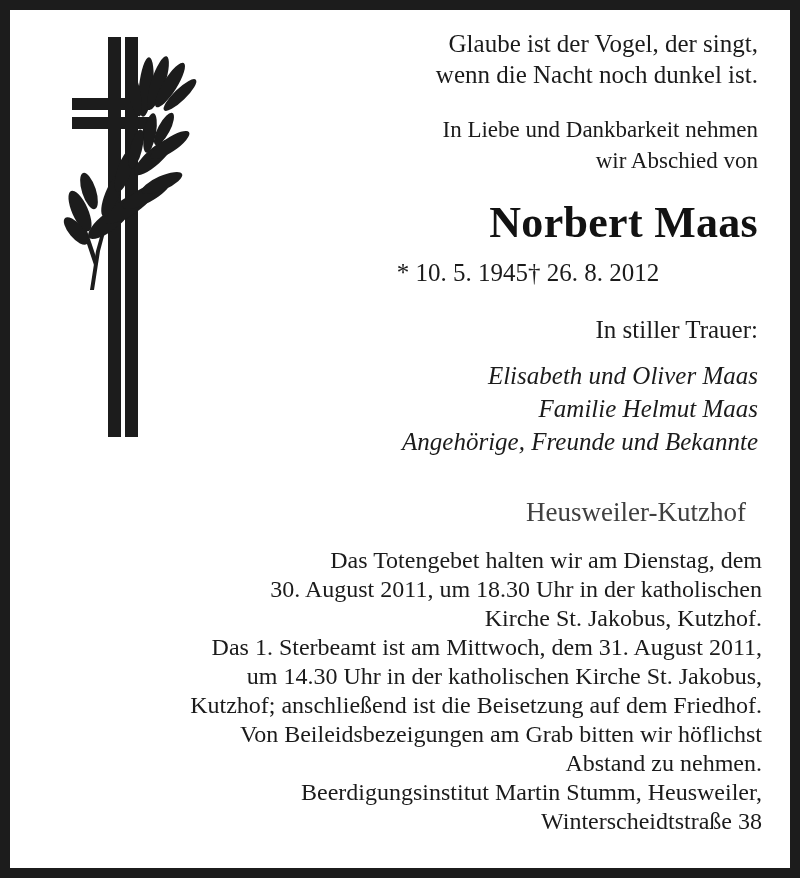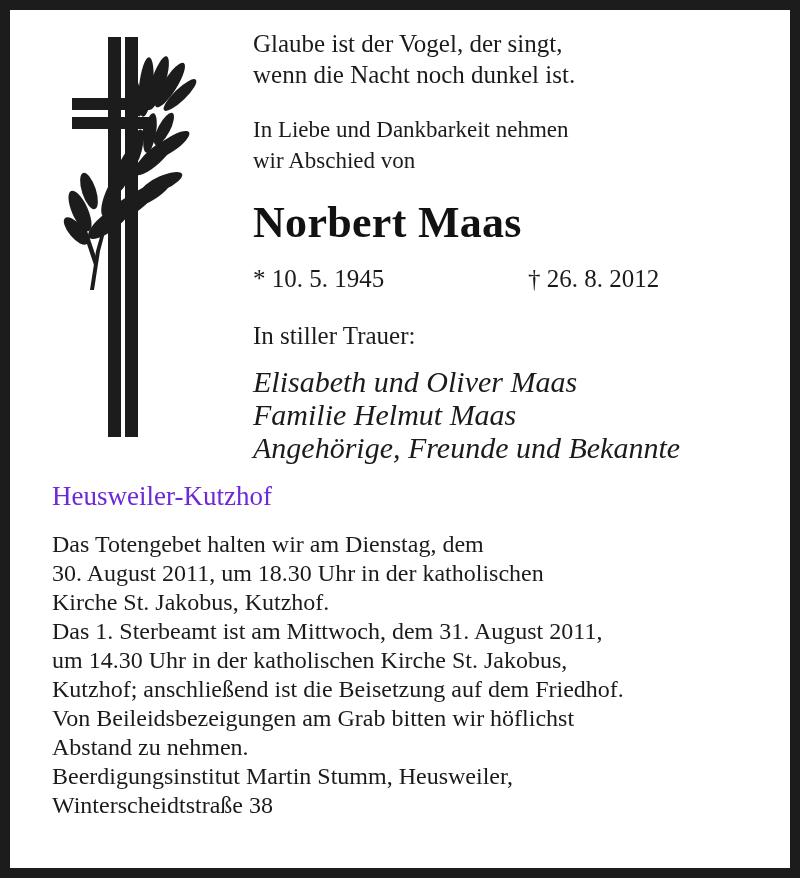--- a/index.html
+++ b/index.html
@@ -19,20 +19,21 @@
     padding: 10px;
     overflow: hidden;
   }
   .sheet {
     position: relative;
     width: 100%;
     height: 100%;
     background: #ffffff;
     box-sizing: border-box;
     overflow: hidden;
+    text-align: right;
   }
 
   
   .emblem {
     position: absolute;
     left: 40px;
     top: 15px;
     width: 165px;
     height: 420px;
   }
@@ -66,59 +67,59 @@
     font-size: 44px;
     font-weight: bold;
     line-height: 58px;
     letter-spacing: 0.3px;
     color: #121212;
     margin: 18px 0 0 0;
     white-space: nowrap;
   }
 
   .dates {
-    margin-top: 12px;
+    margin-top: 6px;
     font-size: 25px;
     line-height: 30px;
     color: #1b1b1b;
     display: flex;
     width: 455px;
   }
   .dates .born { width: 275px; }
   .dates .died { }
 
   .mourning-label {
     font-size: 25px;
     line-height: 30px;
     color: #1b1b1b;
     margin-top: 27px;
   }
 
   .mourners {
     margin-top: 14px;
     font-style: italic;
-    font-size: 30px;
+    font-size: 25px;
     line-height: 33px;
     color: #1b1b1b;
   }
   .mourners div { white-space: nowrap; }
 
   
   .lower {
     position: absolute;
     left: 42px;
     top: 470px;
     width: 710px;
   }
 
   .place {
     font-size: 27px;
     line-height: 32px;
-    color: #6d28d9;
-    margin: 0;
+    color: #404040;
+    margin: 16px;
   }
 
   .details {
     margin-top: 18px;
     font-size: 24px;
     line-height: 29px;
     color: #1b1b1b;
   }
   .details div { white-space: nowrap; }
 

